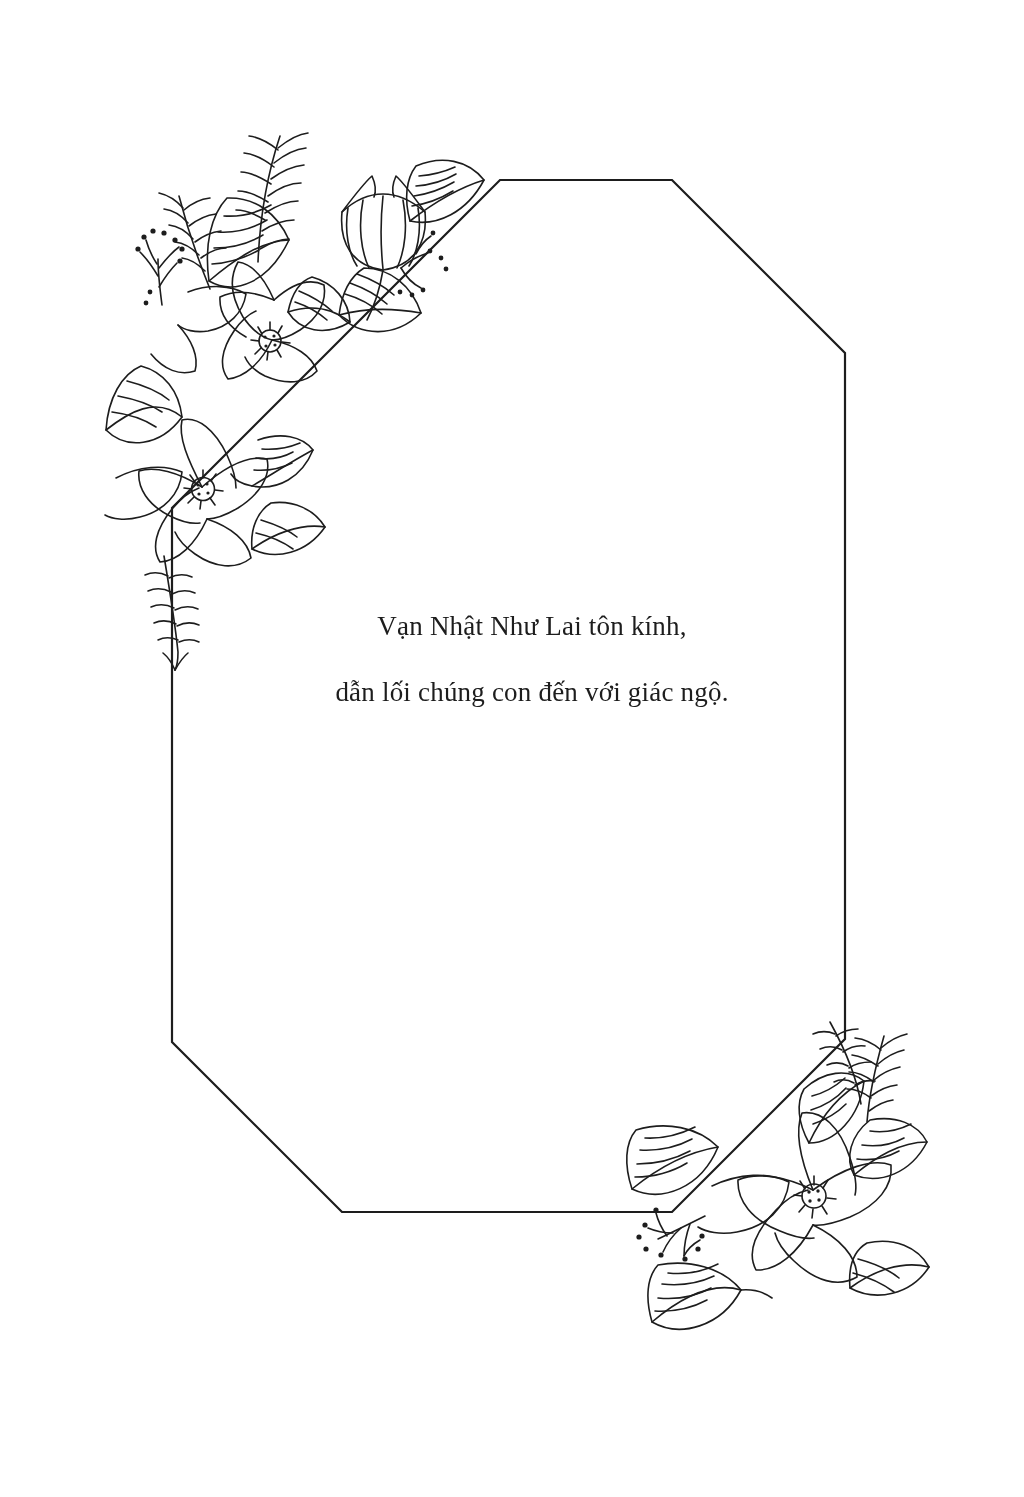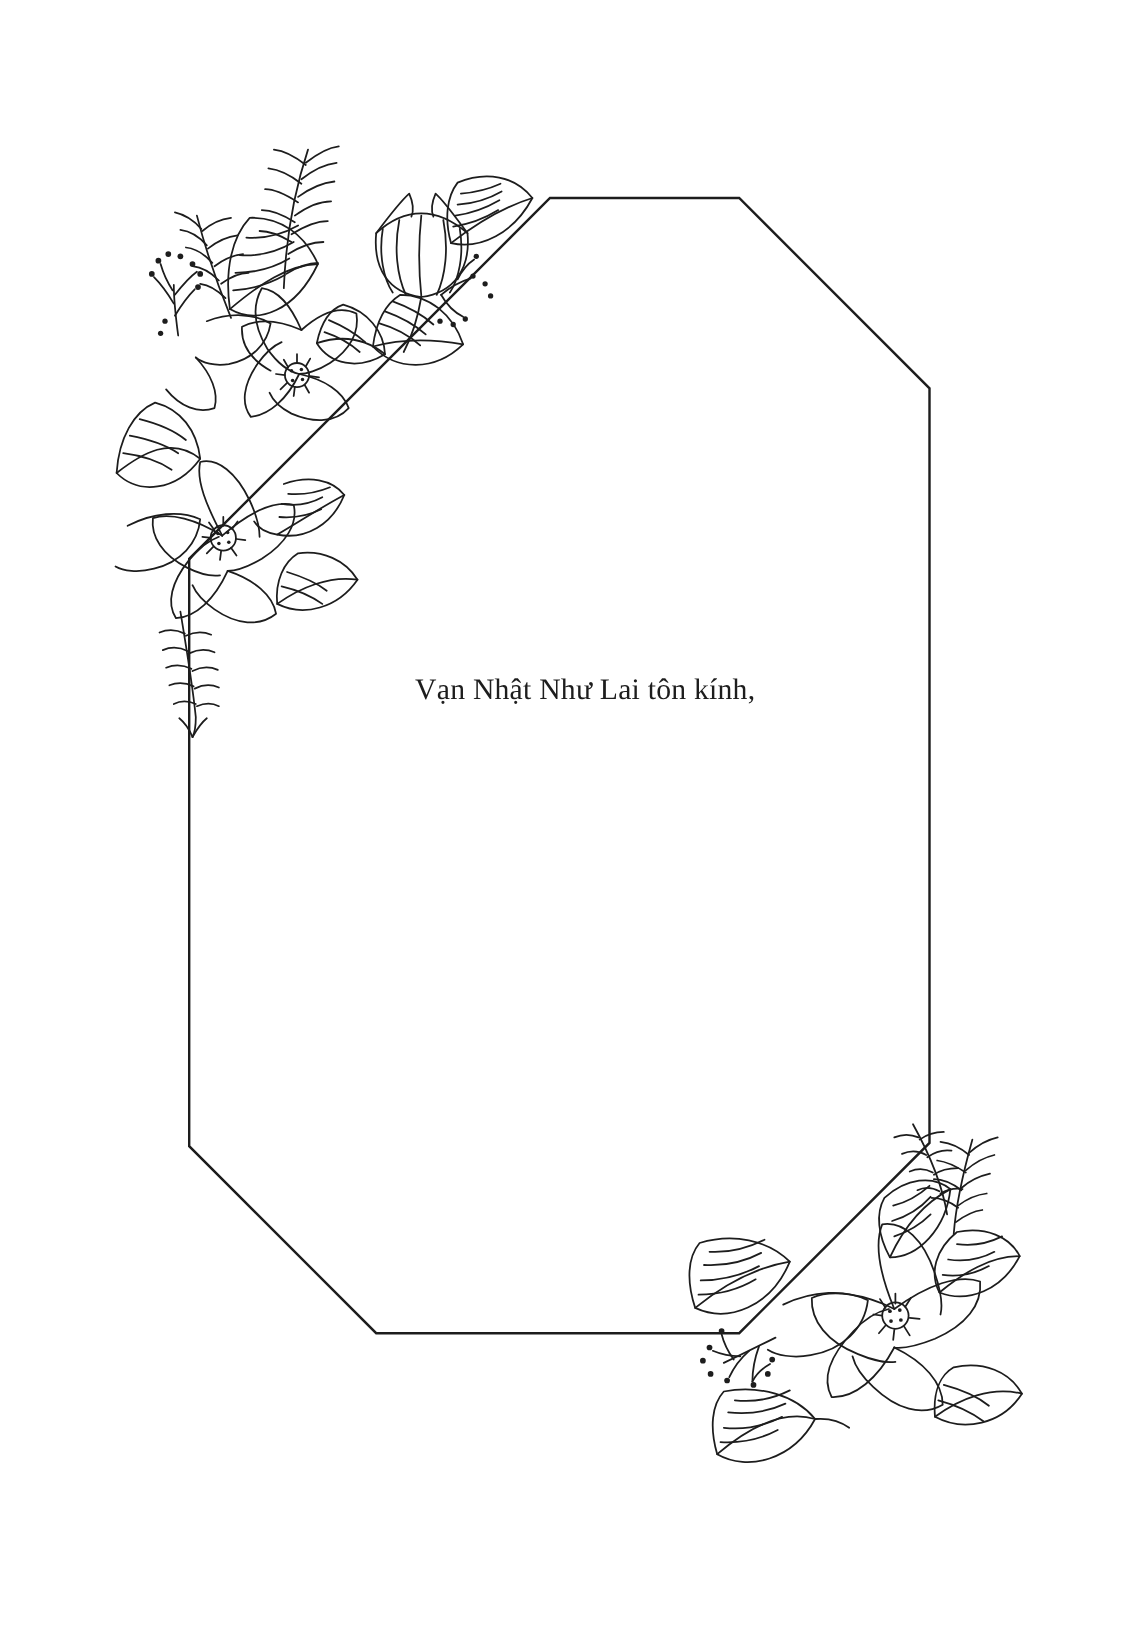--- a/index.html
+++ b/index.html
@@ -290,15 +290,16 @@
       <circle cx="649" cy="1255" r="2.6" fill="#1d1d1d" stroke="none"></circle>
       <circle cx="673" cy="1259" r="2.6" fill="#1d1d1d" stroke="none"></circle>
       <circle cx="686" cy="1249" r="2.6" fill="#1d1d1d" stroke="none"></circle>
       <circle cx="690" cy="1236" r="2.6" fill="#1d1d1d" stroke="none"></circle>
       <path d="M688 1240 C681 1244, 675 1250, 672 1256"></path>
     </g>
   </svg>
 
   <div class="verse-block">
     <div class="verse-line first">Vạn Nhật Như Lai tôn kính,</div>
+    <div class="verse-line">dẫn lối chúng con đến với giác ngộ.</div>
   </div>
 
 </div>
 
 </body></html>

